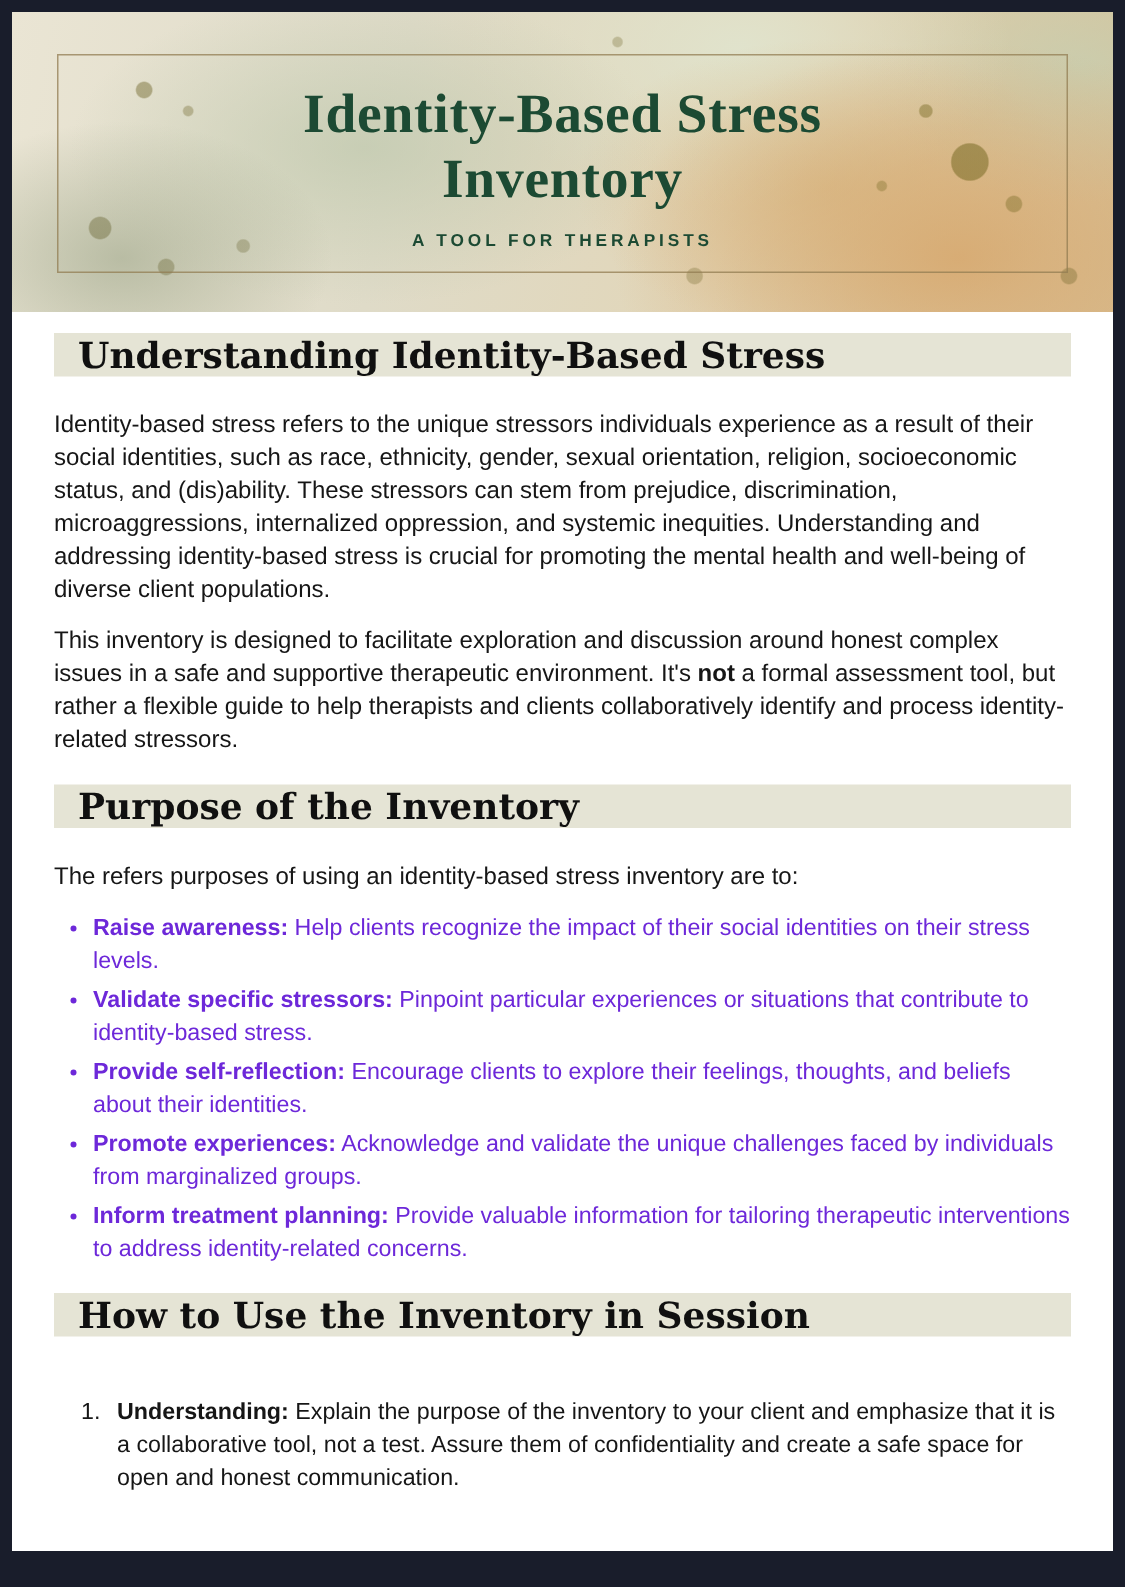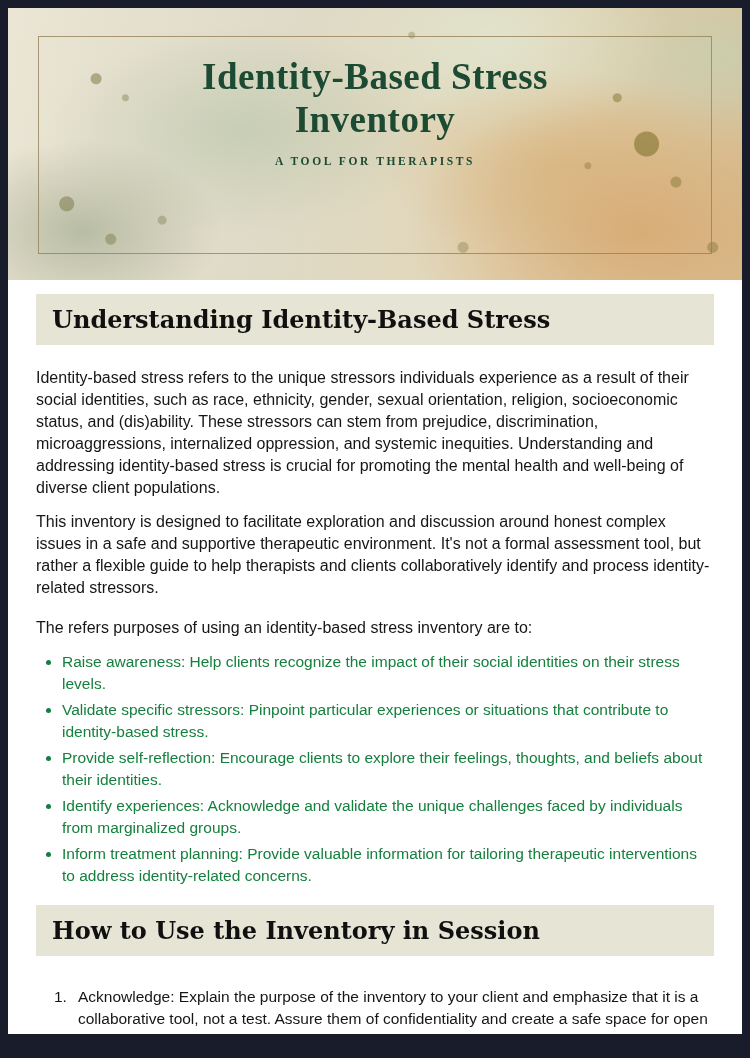--- a/index.html
+++ b/index.html
@@ -8,21 +8,21 @@
     background:var(--border-dark,#191d2b);
     font-family:"Liberation Sans",sans-serif;
     position:relative;
   }
   .page{
     position:absolute;top:8px;left:8px;right:8px;bottom:24px;
     background:#ffffff;overflow:hidden;
   }
   
   header{
-    position:relative;height:272px;overflow:hidden;
+    position:relative;height:200px;overflow:hidden;
     background:
       radial-gradient(ellipse 200px 130px at 10% 82%, rgba(148,158,128,.55), transparent 70%),
       radial-gradient(ellipse 280px 150px at 32% 45%, rgba(187,198,170,.65), transparent 70%),
       radial-gradient(ellipse 320px 200px at 86% 82%, rgba(215,168,110,.85), transparent 72%),
       radial-gradient(ellipse 240px 140px at 74% 58%, rgba(214,178,120,.55), transparent 70%),
       radial-gradient(ellipse 260px 150px at 66% 12%, rgba(224,228,206,.9), transparent 70%),
       radial-gradient(ellipse 220px 130px at 97% 18%, rgba(198,207,178,.75), transparent 70%),
       linear-gradient(100deg,#eae5d4 0%,#dfdbc8 35%,#e2d6b8 65%,#d8c096 100%);
   }
   .splatter{
@@ -48,36 +48,36 @@
   .header-text{
     position:relative;text-align:center;padding-top:48px;
     color:var(--accent-green,#1c4a33);
   }
   h1{
     margin:0;font-family:"Liberation Serif",serif;font-weight:600;
     font-size:37px;line-height:1.16;letter-spacing:.5px;
   }
   .subtitle{
     margin-top:13px;font-size:11.5px;letter-spacing:2.6px;
-    font-weight:bold;text-transform:uppercase;font-family:Liberation Serif, serif;
+    font-weight:bold;text-transform:uppercase;
   }
   
   .content{padding:14px 28px 0;}
   .band{
     background:var(--band-bg,#e5e4d5);
     font-family:"DejaVu Serif",serif;font-weight:bold;
     font-size:24px;color:#101010;
-    margin:0 0 22px;padding:11px 16px;
+    margin:0 0 22px;padding:0 16px;
   }
   p{margin:0 0 12px;font-size:16px;line-height:22px;color:#161616;}
   p.mb-lg{margin-bottom:18px;}
   ul{margin:0 0 18px;padding-left:26px;}
-  li{font-size:15.5px;line-height:22px;margin-bottom:4px;color:#15803d;}
-  strong{font-weight:normal;}
-  .band.mb-md{margin-bottom:30px;}
+  li{font-size:15.5px;line-height:22px;margin-bottom:4px;color:#6d28d9;}
+  strong{font-weight:bold;}
+  .band.mb-md{margin-bottom:40px;}
   .olist{padding-left:18px;}
   .oitem{display:flex;font-size:15.5px;line-height:22px;color:#161616;}
   .num{width:24px;flex:none;}
   .otext{flex:1;}
 </style>
 </head>
 <body>
 
 <div class="page">
 
@@ -91,34 +91,35 @@
   </header>
 
   <main class="content">
 
     <h2 class="band">Understanding Identity-Based Stress</h2>
 
     <p>Identity-based stress refers to the unique stressors individuals experience as a result of their social identities, such as race, ethnicity, gender, sexual orientation, religion, socioeconomic status, and (dis)ability. These stressors can stem from prejudice, discrimination, microaggressions, internalized oppression, and systemic inequities. Understanding and addressing identity-based stress is crucial for promoting the mental health and well-being of diverse client populations.</p>
 
     <p class="mb-lg"><span>This inventory is designed to facilitate exploration and discussion around honest complex issues in a safe and supportive therapeutic environment. It's </span><strong>not</strong><span> a formal assessment tool, but rather a flexible guide to help therapists and clients collaboratively identify and process identity-related stressors.</span></p>
 
+    <h2 class="band">Purpose of the Inventory</h2>
 
     <p>The refers purposes of using an identity-based stress inventory are to:</p>
 
     <ul>
       <li><strong>Raise awareness:</strong><span> Help clients recognize the impact of their social identities on their stress levels.</span></li>
       <li><strong>Validate specific stressors:</strong><span> Pinpoint particular experiences or situations that contribute to identity-based stress.</span></li>
       <li><strong>Provide self-reflection:</strong><span> Encourage clients to explore their feelings, thoughts, and beliefs about their identities.</span></li>
-      <li><strong>Identify experiences:</strong><span> Acknowledge and validate the unique challenges faced by individuals from marginalized groups.</span></li>
+      <li><strong>Promote experiences:</strong><span> Acknowledge and validate the unique challenges faced by individuals from marginalized groups.</span></li>
       <li><strong>Inform treatment planning:</strong><span> Provide valuable information for tailoring therapeutic interventions to address identity-related concerns.</span></li>
     </ul>
 
     <h2 class="band mb-md">How to Use the Inventory in Session</h2>
 
     <div class="olist">
       <div class="oitem">
         <span class="num">1.</span>
-        <div class="otext"><strong>Acknowledge:</strong><span> Explain the purpose of the inventory to your client and emphasize that it is a collaborative tool, not a test. Assure them of confidentiality and create a safe space for open and honest communication.</span></div>
+        <div class="otext"><strong>Understanding:</strong><span> Explain the purpose of the inventory to your client and emphasize that it is a collaborative tool, not a test. Assure them of confidentiality and create a safe space for open and honest communication.</span></div>
       </div>
     </div>
 
   </main>
 </div>
 
 </body></html>

